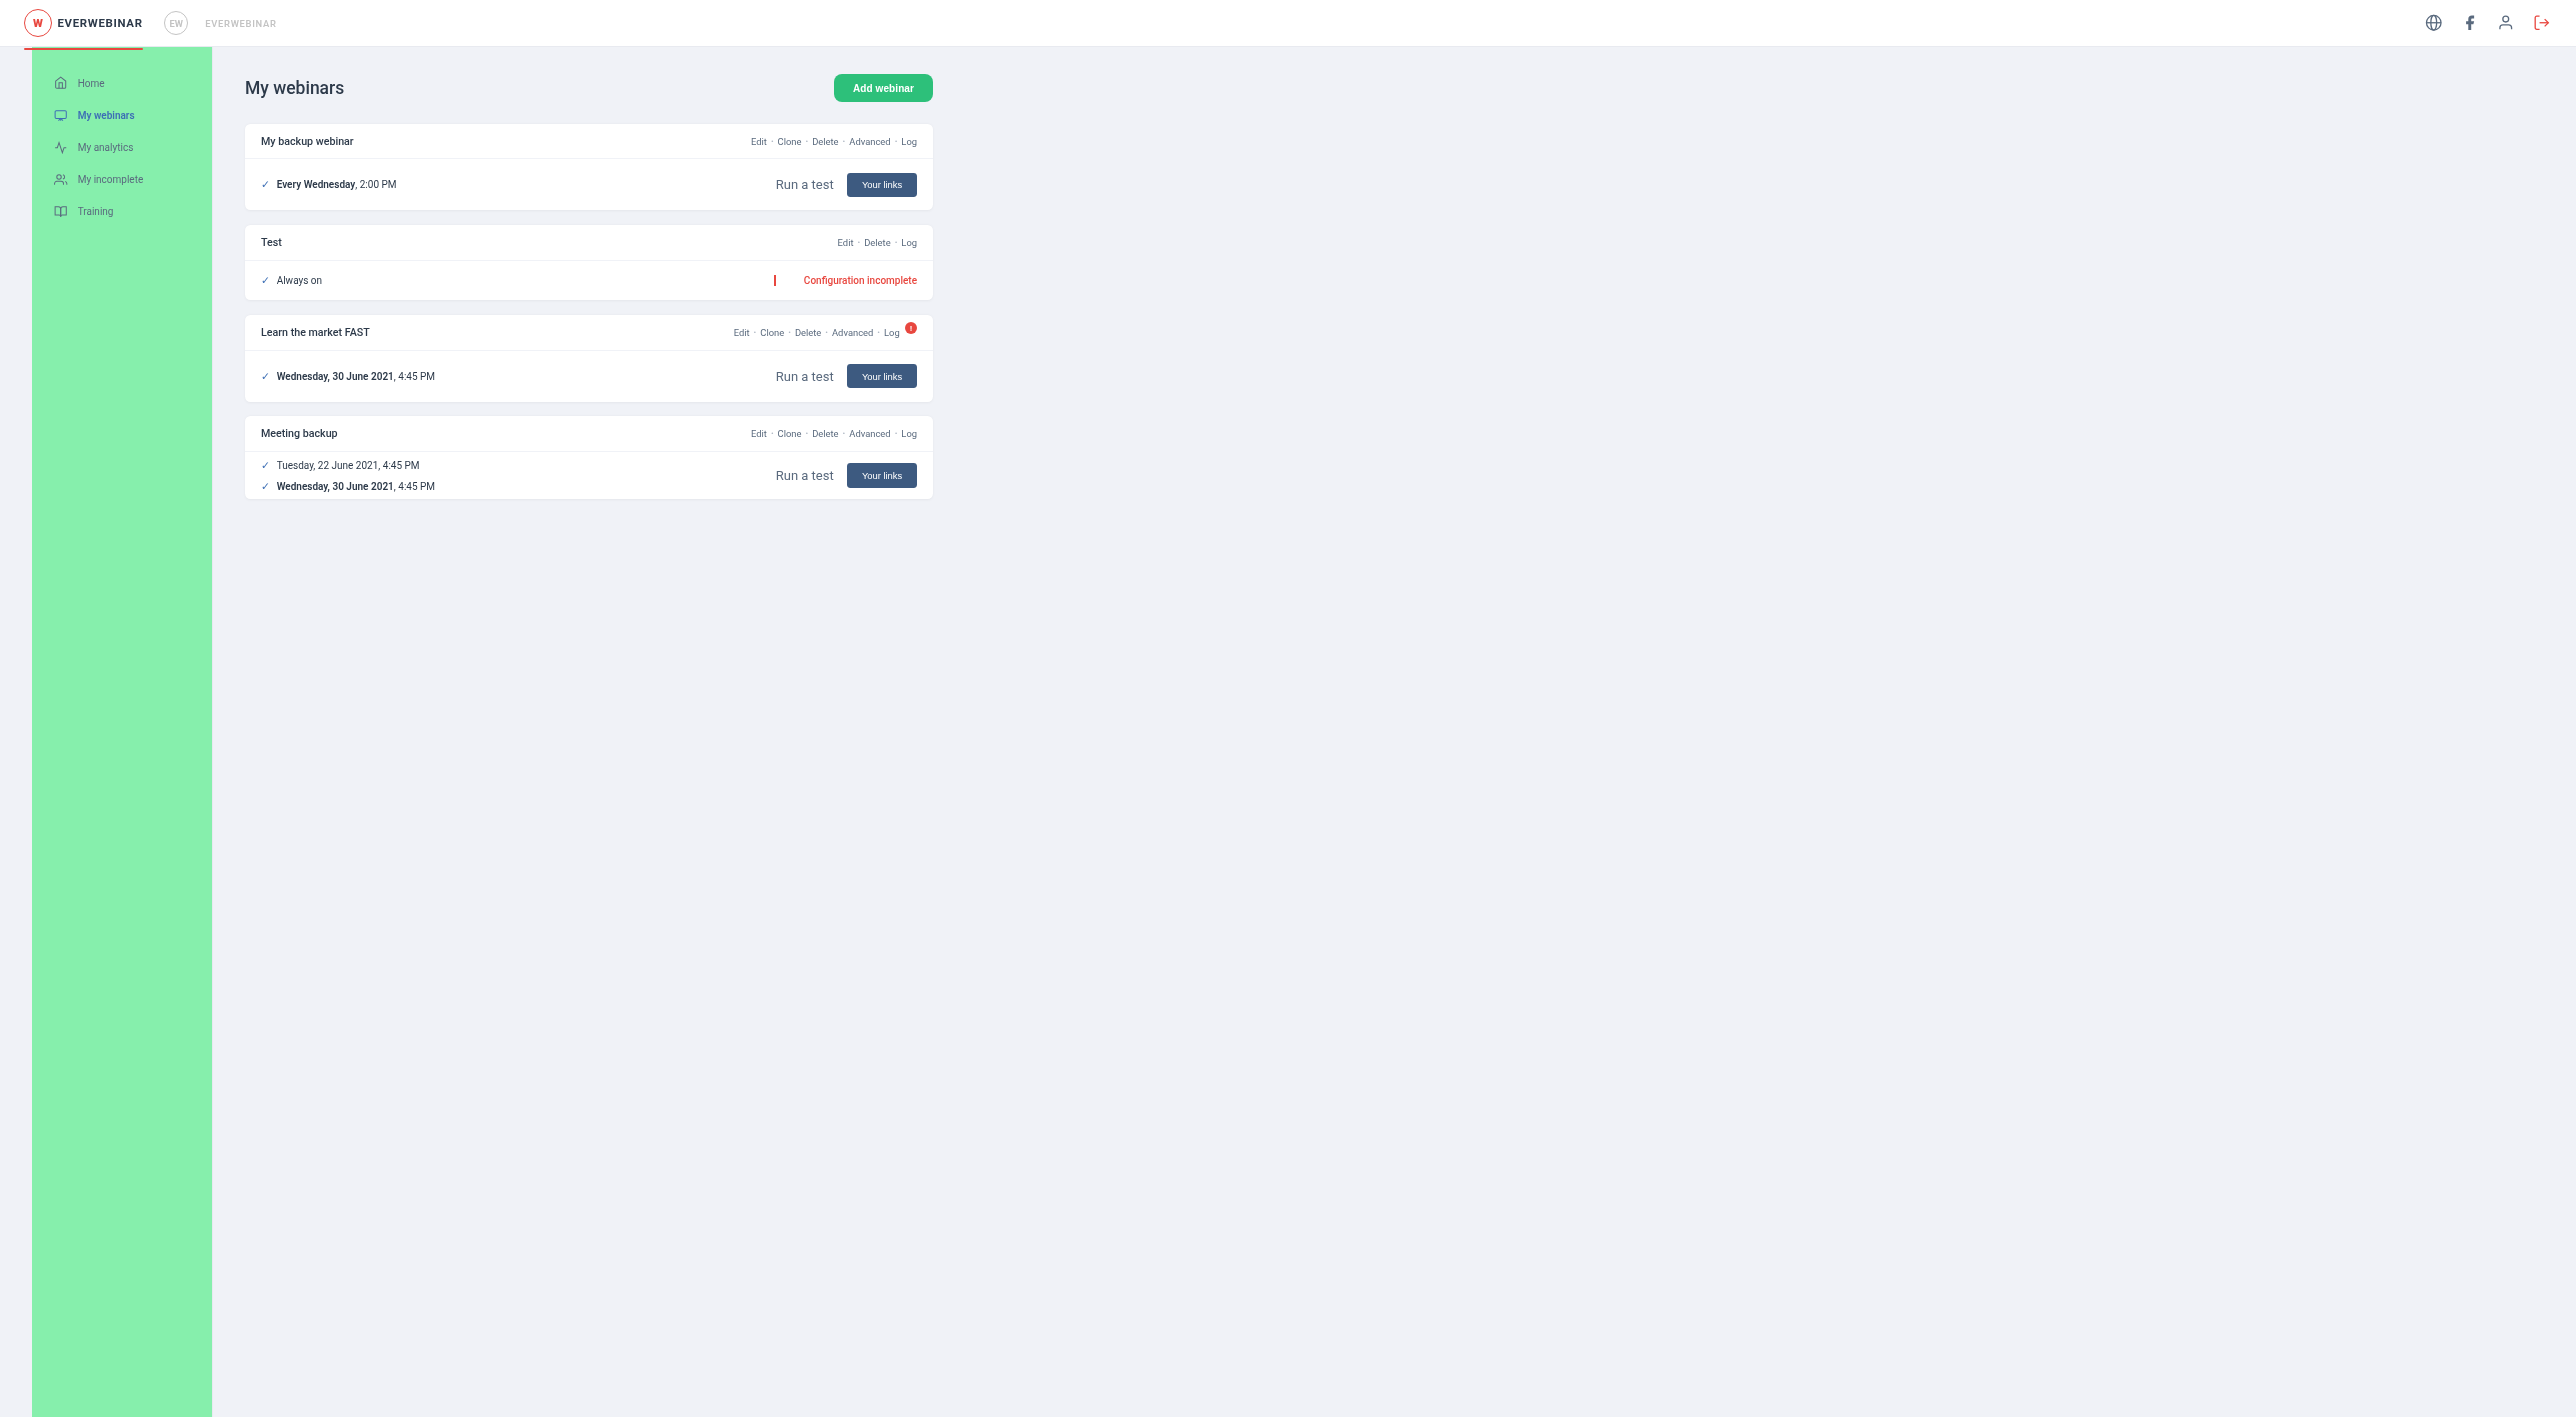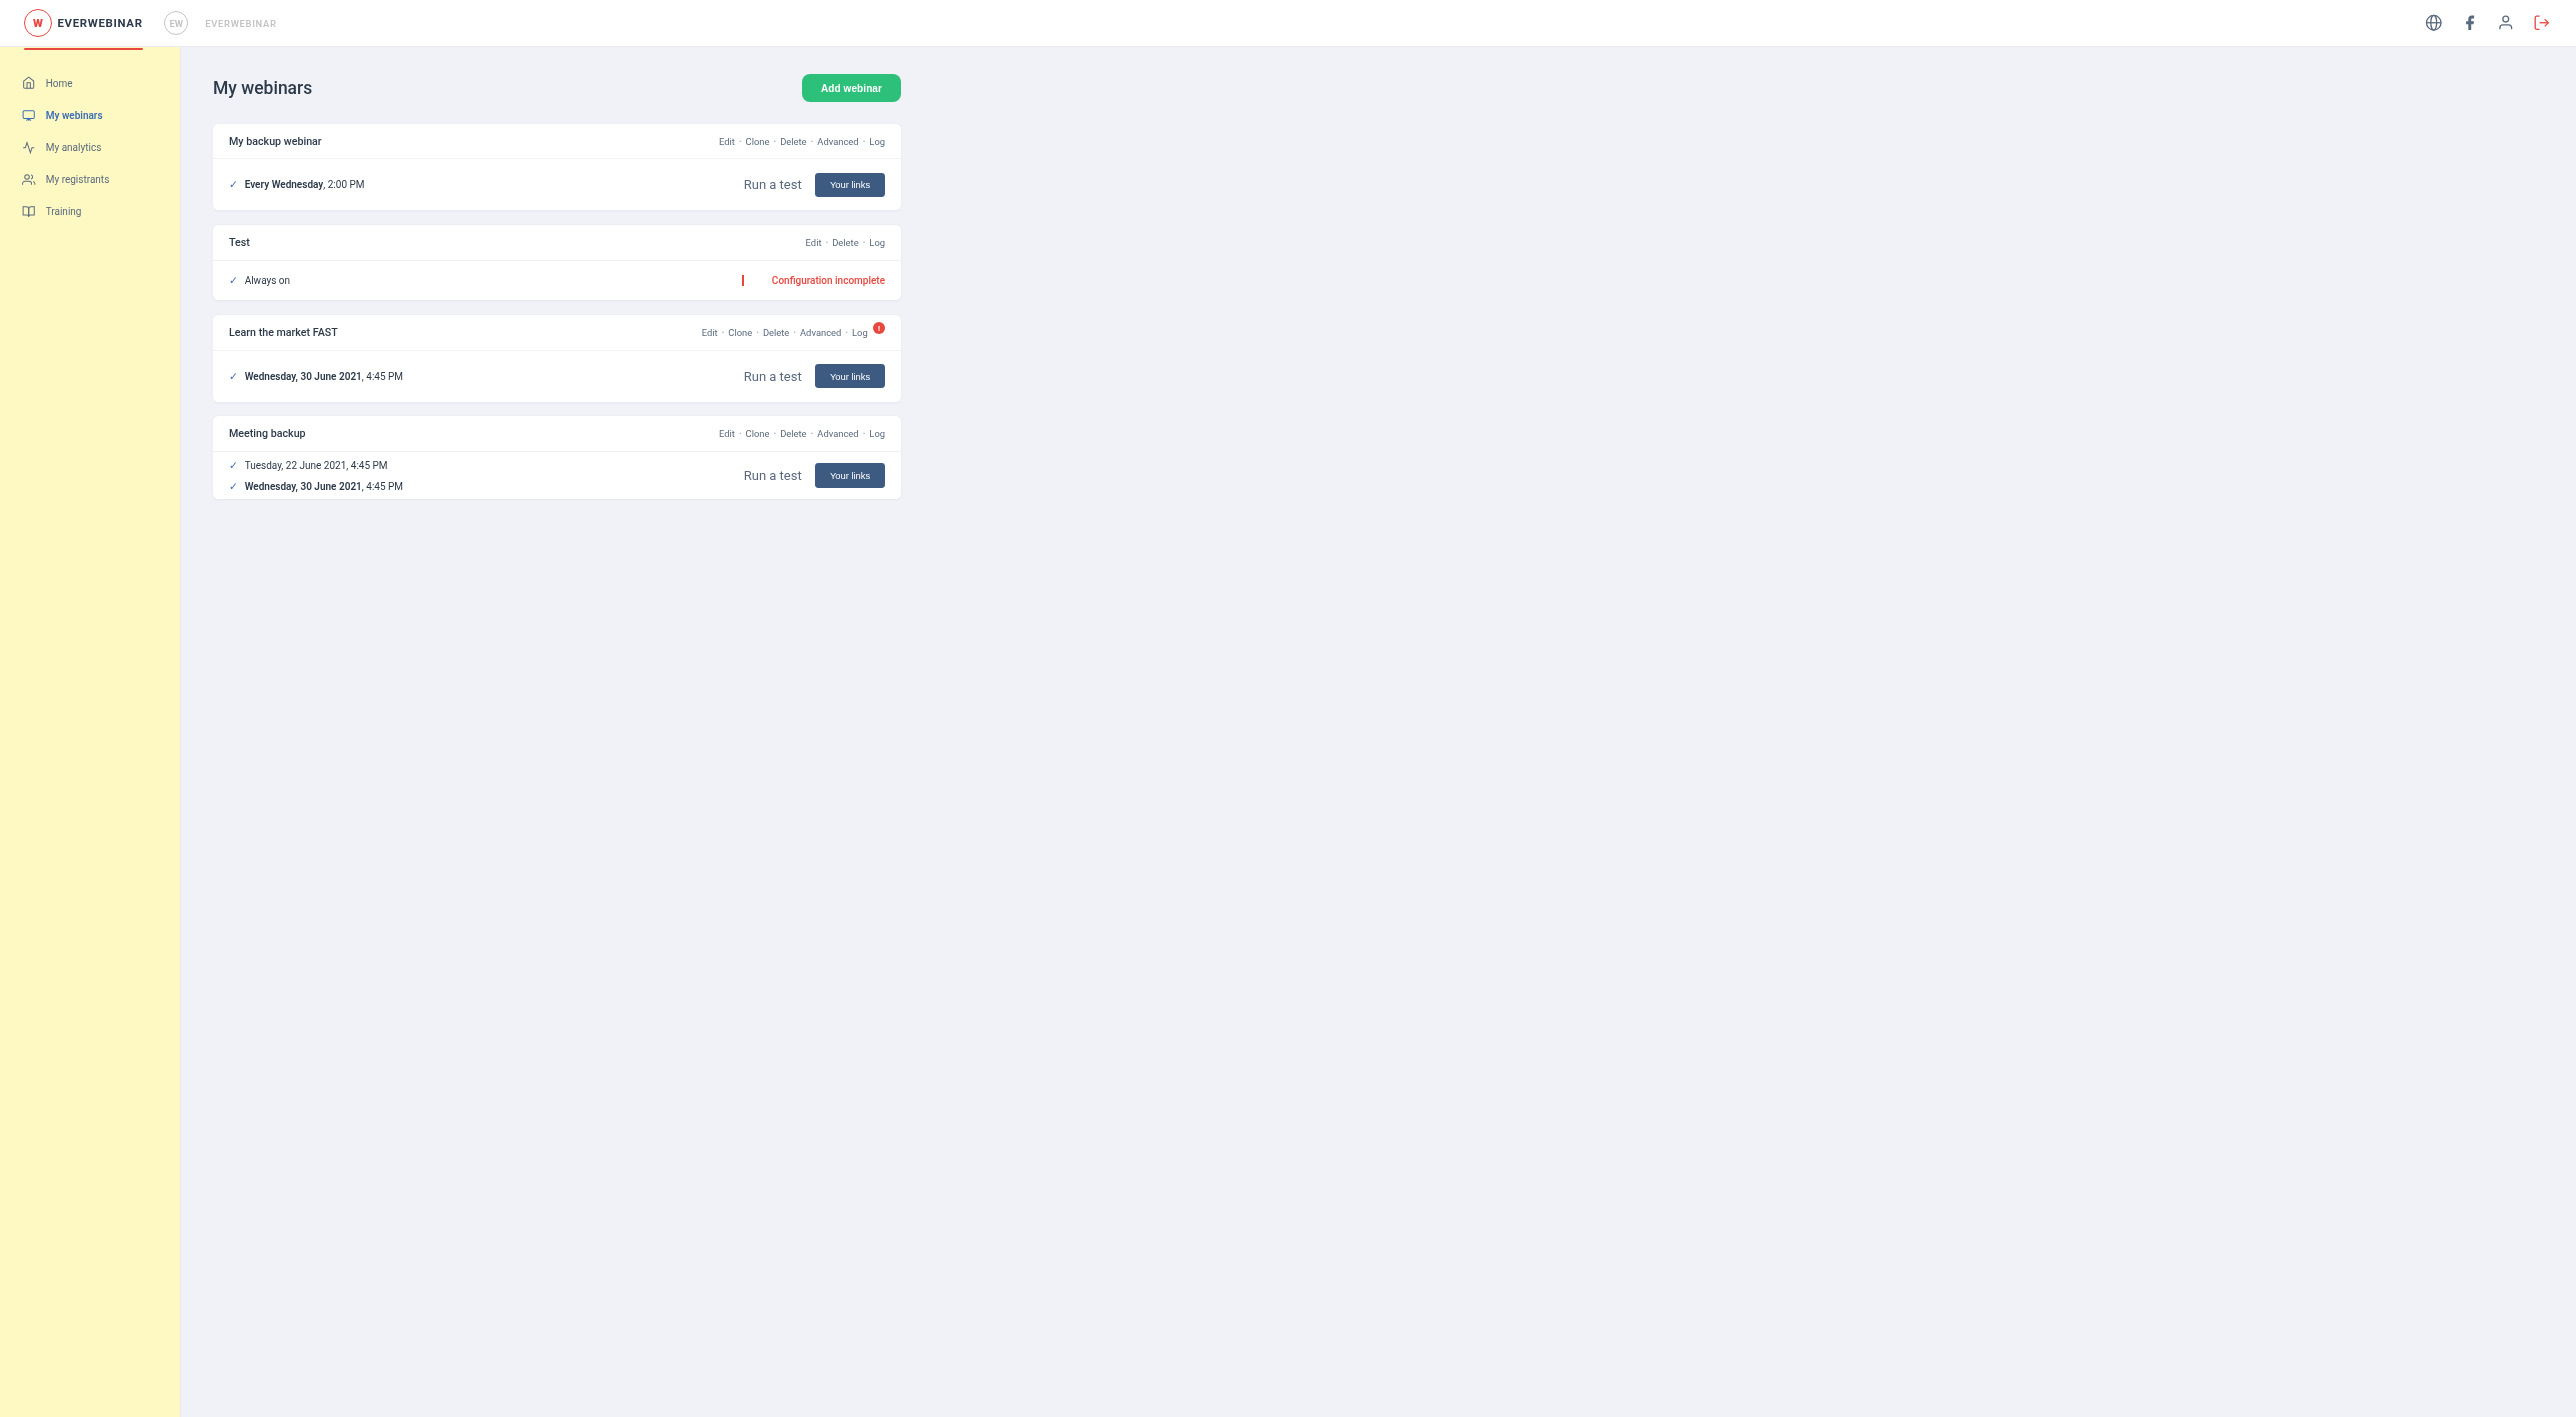--- a/index.html
+++ b/index.html
@@ -108,24 +108,25 @@
 
     
     .layout {
       display: flex;
       min-height: calc(100vh - 47px);
     }
 
     
     .sidebar {
       width: 181px;
-      background: #fef9c3;
+      background: #86efac;
       padding: 20px 0;
       flex-shrink: 0;
       border-right: 0.7px solid #e8eaf0;
+      margin-left: 32px;
     }
     .sidebar-item {
       display: flex;
       align-items: center;
       gap: 9.4px;
       padding: 8.7px 21.5px;
       cursor: pointer;
       color: #5a6a7e;
       font-size: 10px;
       font-weight: 400;
@@ -373,21 +374,21 @@
 
     <div class="sidebar-item">
       <span class="sidebar-icon">
         <svg width="13.4" height="13.4" viewBox="0 0 24 24" fill="none" stroke="currentColor" stroke-width="1.8">
           <path d="M17 21v-2a4 4 0 0 0-4-4H5a4 4 0 0 0-4 4v2"></path>
           <circle cx="9" cy="7" r="4"></circle>
           <path d="M23 21v-2a4 4 0 0 0-3-3.87"></path>
           <path d="M16 3.13a4 4 0 0 1 0 7.75"></path>
         </svg>
       </span>
-      <span>My registrants</span>
+      <span>My incomplete</span>
     </div>
 
     <div class="sidebar-item">
       <span class="sidebar-icon">
         <svg width="13.4" height="13.4" viewBox="0 0 24 24" fill="none" stroke="currentColor" stroke-width="1.8">
           <path d="M2 3h6a4 4 0 0 1 4 4v14a3 3 0 0 0-3-3H2z"></path>
           <path d="M22 3h-6a4 4 0 0 0-4 4v14a3 3 0 0 1 3-3h7z"></path>
         </svg>
       </span>
       <span>Training</span>

